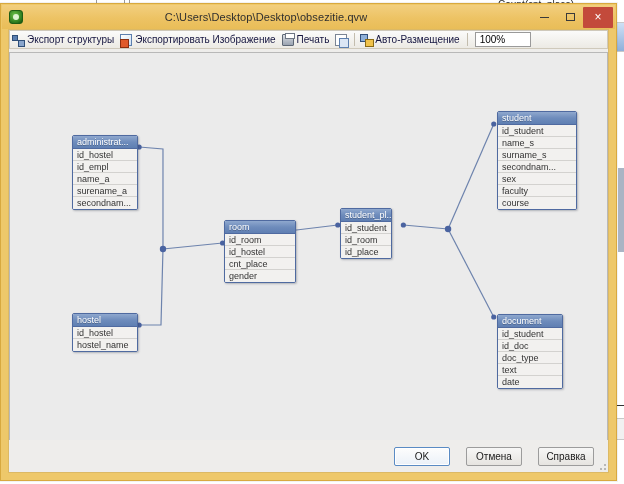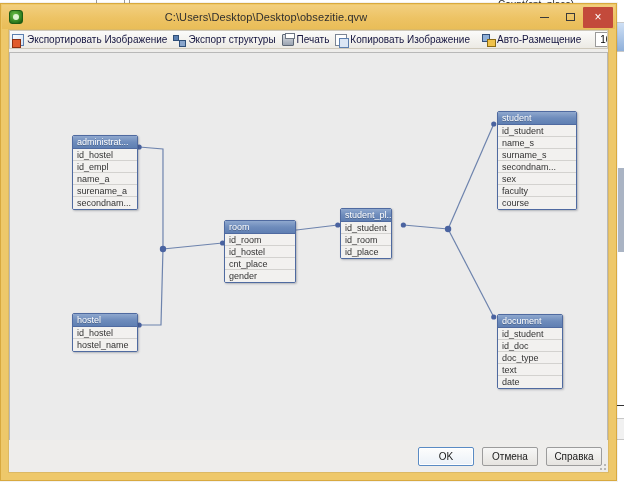--- a/index.html
+++ b/index.html
@@ -226,21 +226,21 @@
 
   
   #links { position:absolute; left:0; top:0; width:100%; height:100%; }
 
   
   #footer {
     position: absolute;
     left: 8px; right: 8px; bottom: 8px; height: 32px;
     background: #eeedeb;
     display: flex; align-items: center; justify-content: flex-end;
-    padding-right: 6px; gap: 8px;
+    padding-right: 14px; gap: 16px;
   }
   .dlg-btn {
     width: 56px; height: 19px;
     font-size: 10px; color: #1a1a1a;
     background: linear-gradient(180deg,#f7f7f6 0%, #e6e4e0 100%);
     border: 1px solid #9c9c9c;
     border-radius: 2px;
     display:flex; align-items:center; justify-content:center;
   }
   .dlg-btn.primary {
@@ -282,34 +282,33 @@
     <div class="win-btn">
       <div class="sq"></div>
     </div>
     <div id="btn-close">×</div>
   </div>
 
   <div id="frame-inner"></div>
 
   <div id="toolbar">
     <div class="tb-item">
+      <span class="tb-ic ic-export-struct"></span>
+      <span class="lbl">Экспорт структуры</span>
+    </div>
+    <div class="tb-item">
       <span class="tb-ic ic-export-img"></span>
       <span class="lbl">Экспортировать Изображение</span>
-    </div>
-    <div class="tb-item">
-      <span class="tb-ic ic-export-struct"></span>
-      <span class="lbl">Экспорт структуры</span>
     </div>
     <div class="tb-item">
       <span class="tb-ic ic-print"></span>
       <span class="lbl">Печать</span>
     </div>
     <div class="tb-item">
       <span class="tb-ic ic-copy"></span>
-      <span class="lbl">Копировать Изображение</span>
     </div>
     <div class="tb-sep"></div>
     <div class="tb-item">
       <span class="tb-ic ic-auto"></span>
       <span class="lbl">Авто-Размещение</span>
     </div>
     <div class="tb-sep"></div>
     <div id="zoom-combo">
       <span>100%</span>
 

